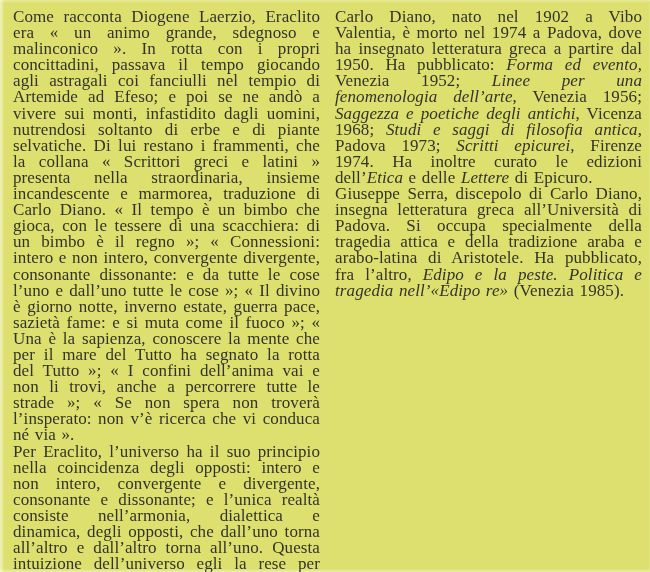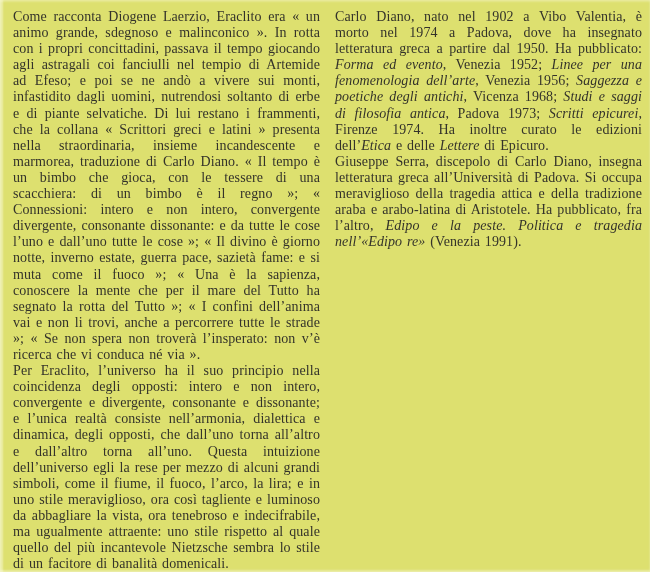--- a/index.html
+++ b/index.html
@@ -24,34 +24,34 @@
     box-shadow: inset 3px 0 2px rgba(255,255,240,0.45),
                 inset 0 -2px 2px rgba(255,255,240,0.35),
                 inset 0 2px 2px rgba(255,255,240,0.25);
   }
   .col {
     width: 307px;
     flex: 0 0 307px;
   }
   .para {
     margin: 0;
-    font-size: 14px;
+    font-size: 17px;
     line-height: 16.1px;
     text-align: justify;
     letter-spacing: 0.1px;
     word-spacing: 1.2px;
   }
   .para i {
   }
 </style>
 </head>
 <body style="background: rgb(221, 224, 111); color: rgb(52, 51, 42);">
 
 <div class="page">
   <div class="col">
       <p class="para"><span>Come racconta Diogene Laerzio, Eraclito era « un animo grande, sdegnoso e malinconico ». In rotta con i propri concittadini, passava il tempo giocando agli astragali coi fanciulli nel tempio di Artemide ad Efeso; e poi se ne andò a vivere sui monti, infastidito dagli uomini, nutrendosi soltanto di erbe e di piante selvatiche. Di lui restano i frammenti, che la collana « Scrittori greci e latini » presenta nella straordinaria, insieme incandescente e marmorea, traduzione di Carlo Diano. « Il tempo è un bimbo che gioca, con le tessere di una scacchiera: di un bimbo è il regno »; « Connessioni: intero e non intero, convergente divergente, consonante dissonante: e da tutte le cose l’uno e dall’uno tutte le cose »; « Il divino è giorno notte, inverno estate, guerra pace, sazietà fame: e si muta come il fuoco »; « Una è la sapienza, conoscere la mente che per il mare del Tutto ha segnato la rotta del Tutto »; « I confini dell’anima vai e non li trovi, anche a percorrere tutte le strade »; « Se non spera non troverà l’insperato: non v’è ricerca che vi conduca né via ».</span></p>
       <p class="para"><span>Per Eraclito, l’universo ha il suo principio nella coincidenza degli opposti: intero e non intero, convergente e divergente, consonante e dissonante; e l’unica realtà consiste nell’armonia, dialettica e dinamica, degli opposti, che dall’uno torna all’altro e dall’altro torna all’uno. Questa intuizione dell’universo egli la rese per mezzo di alcuni grandi simboli, come il fiume, il fuoco, l’arco, la lira; e in uno stile meraviglioso, ora così tagliente e luminoso da abbagliare la vista, ora tenebroso e indecifrabile, ma ugualmente attraente: uno stile rispetto al quale quello del più incantevole Nietzsche sembra lo stile di un facitore di banalità domenicali.</span></p>
     </div>
   <div class="col">
       <p class="para"><span>Carlo Diano, nato nel 1902 a Vibo Valentia, è morto nel 1974 a Padova, dove ha insegnato letteratura greca a partire dal 1950. Ha pubblicato: </span><i>Forma ed evento</i><span>, Venezia 1952; </span><i>Linee per una fenomenologia dell’arte</i><span>, Venezia 1956; </span><i>Saggezza e poetiche degli antichi</i><span>, Vicenza 1968; </span><i>Studi e saggi di filosofia antica</i><span>, Padova 1973; </span><i>Scritti epicurei</i><span>, Firenze 1974. Ha inoltre curato le edizioni dell’</span><i>Etica</i><span> e delle </span><i>Lettere</i><span> di Epicuro.</span></p>
-      <p class="para"><span>Giuseppe Serra, discepolo di Carlo Diano, insegna letteratura greca all’Università di Padova. Si occupa meraviglioso della tragedia attica e della tradizione araba e arabo-latina di Aristotele. Ha pubblicato, fra l’altro, </span><i>Edipo e la peste. Politica e tragedia nell’«Edipo re»</i><span> (Venezia 1991).</span></p>
+      <p class="para"><span>Giuseppe Serra, discepolo di Carlo Diano, insegna letteratura greca all’Università di Padova. Si occupa specialmente della tragedia attica e della tradizione araba e arabo-latina di Aristotele. Ha pubblicato, fra l’altro, </span><i>Edipo e la peste. Politica e tragedia nell’«Edipo re»</i><span> (Venezia 1985).</span></p>
     </div>
 </div>
 
 </body></html>

